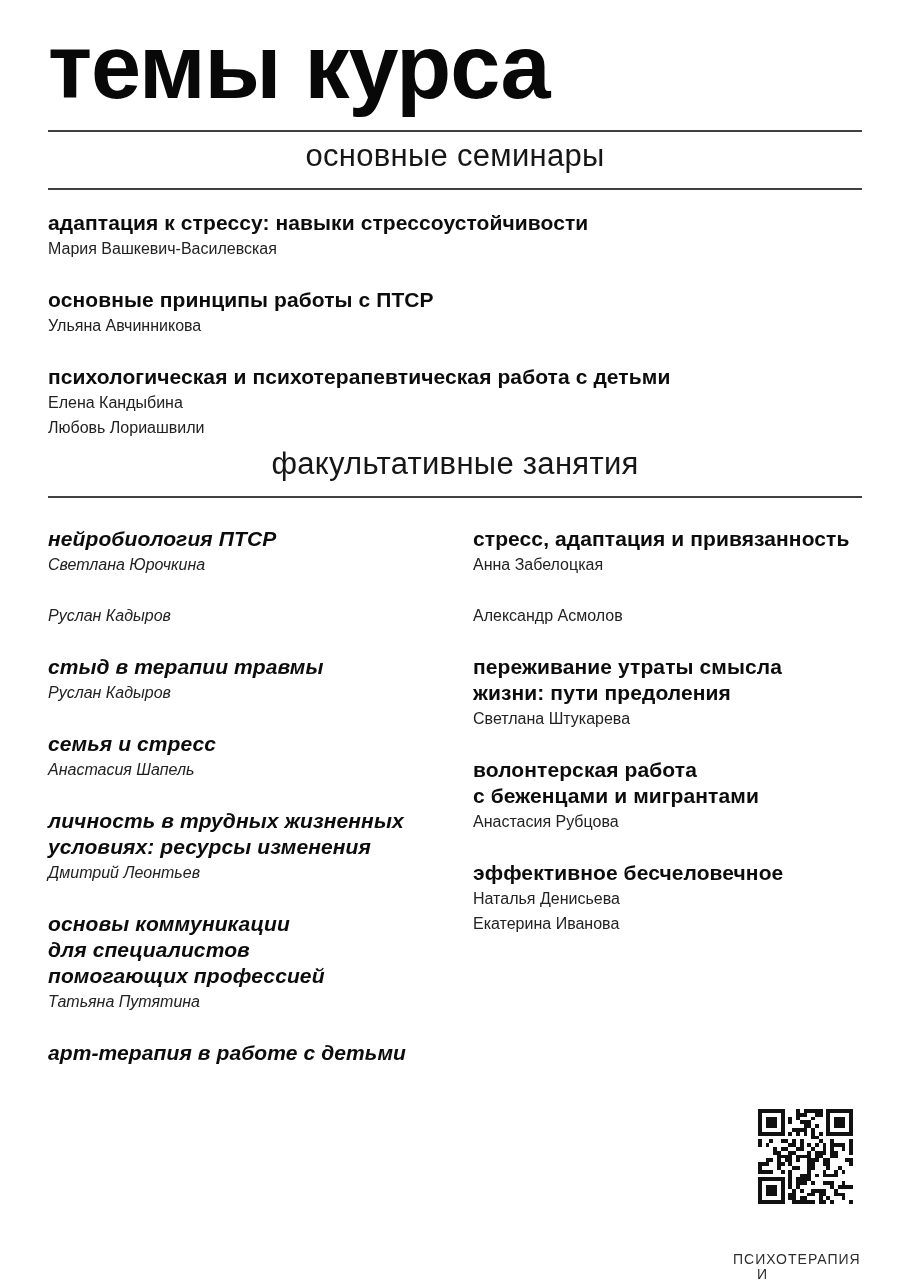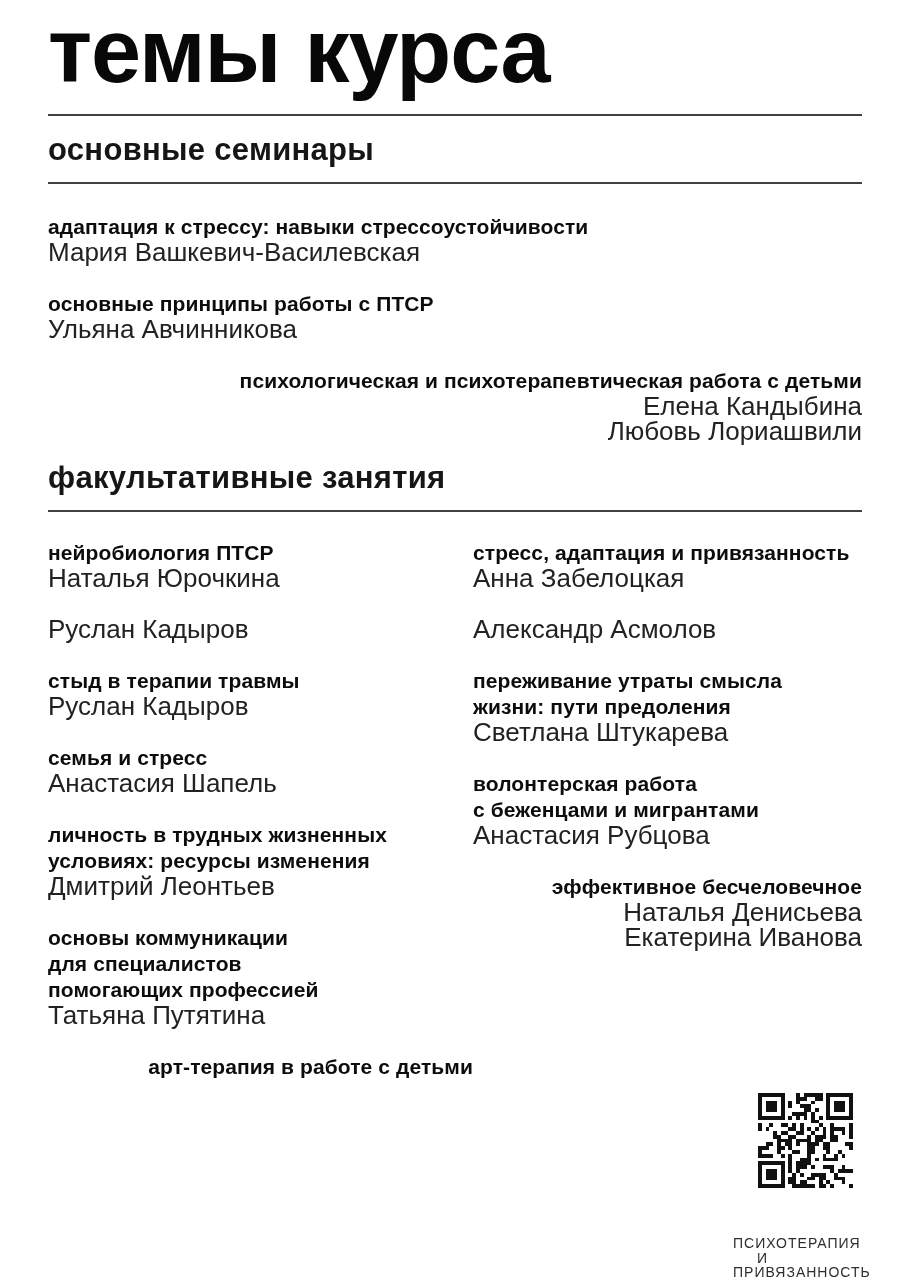--- a/index.html
+++ b/index.html
@@ -7,62 +7,63 @@
   body {
     width:911px; height:1280px;
     font-family:"Liberation Sans", sans-serif;
     color:#101010;
     position:relative;
     overflow:hidden;
   }
   .page { position:relative; width:911px; height:1280px; padding:0 49px 0 48px; }
 
   .page-title {
-    margin-top:4px;
+    margin-top:20px;
     font-size:90px;
     line-height:94px;
     font-weight:bold;
     letter-spacing:-1px;
     color:#080808;
     white-space:nowrap;
   }
   .rule { height:2px; background:#404040; }
   .rule.r1 { margin-top:16px; }
   .rule.under-header { margin-top:14px; }
 
   .section-header {
-    margin-top:15px;
+    margin-top:5px;
     font-size:31px;
     line-height:37px;
-    font-weight:700;
+    font-weight:400;
     letter-spacing:0.3px;
     color:#161616;
-  }
-
-  .main-list { padding-top:30px; }
+    text-align:center;
+  }
+
+  .main-list { padding-top:20px; }
   .item { margin-bottom:26px; }
-  .item:last-child { margin-bottom:0;text-align:right; }
+  .item:last-child { margin-bottom:0; }
   .item-title {
     font-size:21px;
     line-height:26px;
     font-weight:bold;
     letter-spacing:0.1px;
     color:#0c0c0c;
     white-space:pre-line;
   }
   .item-names {
-    font-size:26px;
+    font-size:16px;
     line-height:25px;
     font-weight:400;
     color:#222222;
     white-space:pre-line;
   }
 
   .columns { display:flex; margin-top:28px; }
-  .col-left  { width:425px; flex:0 0 auto; }
+  .col-left  { width:425px; flex:0 0 auto;font-style:italic; }
   .col-right { flex:1 1 auto; }
 
   .qr {
     position:absolute;
     left:758px; top:1089px;
     width:95px; height:95px;
   }
   .qr svg { display:block; width:95px; height:95px; }
 
   .brand {
@@ -111,21 +112,21 @@
 
   <section>
     <h2 class="section-header">факультативные занятия</h2>
     <div class="rule under-header"></div>
 
     <div class="columns">
       <div class="col col-left">
 
           <div class="item">
             <div class="item-title">нейробиология ПТСР</div>
-            <div class="item-names">Наталья Юрочкина</div>
+            <div class="item-names">Светлана Юрочкина</div>
           </div>
 
           <div class="item">
             <div class="item-names">Руслан Кадыров</div>
           </div>
 
           <div class="item">
             <div class="item-title">стыд в терапии травмы</div>
             <div class="item-names">Руслан Кадыров</div>
           </div>

